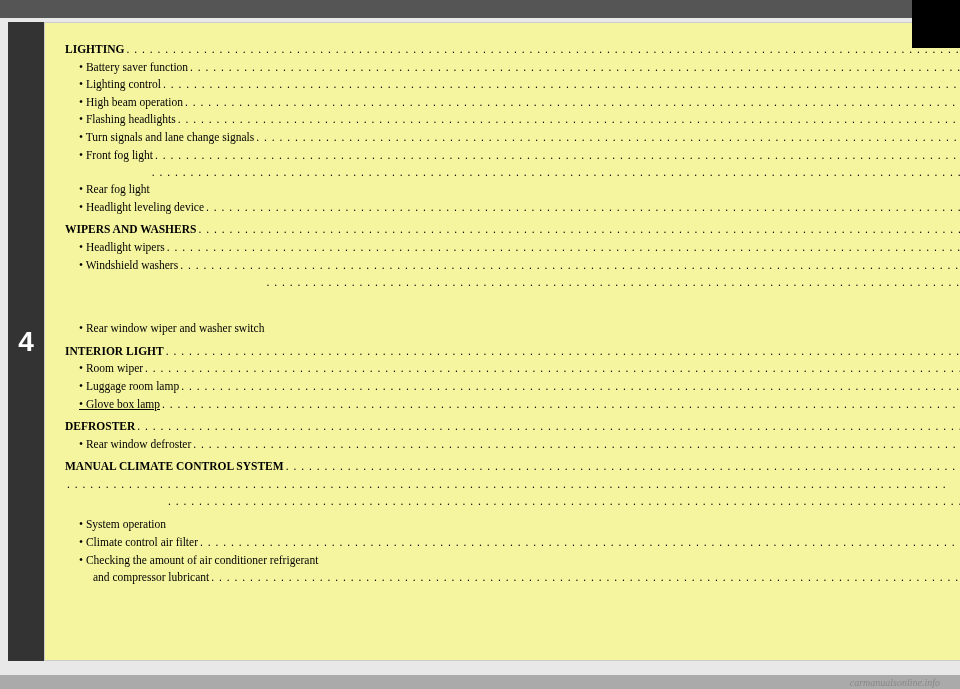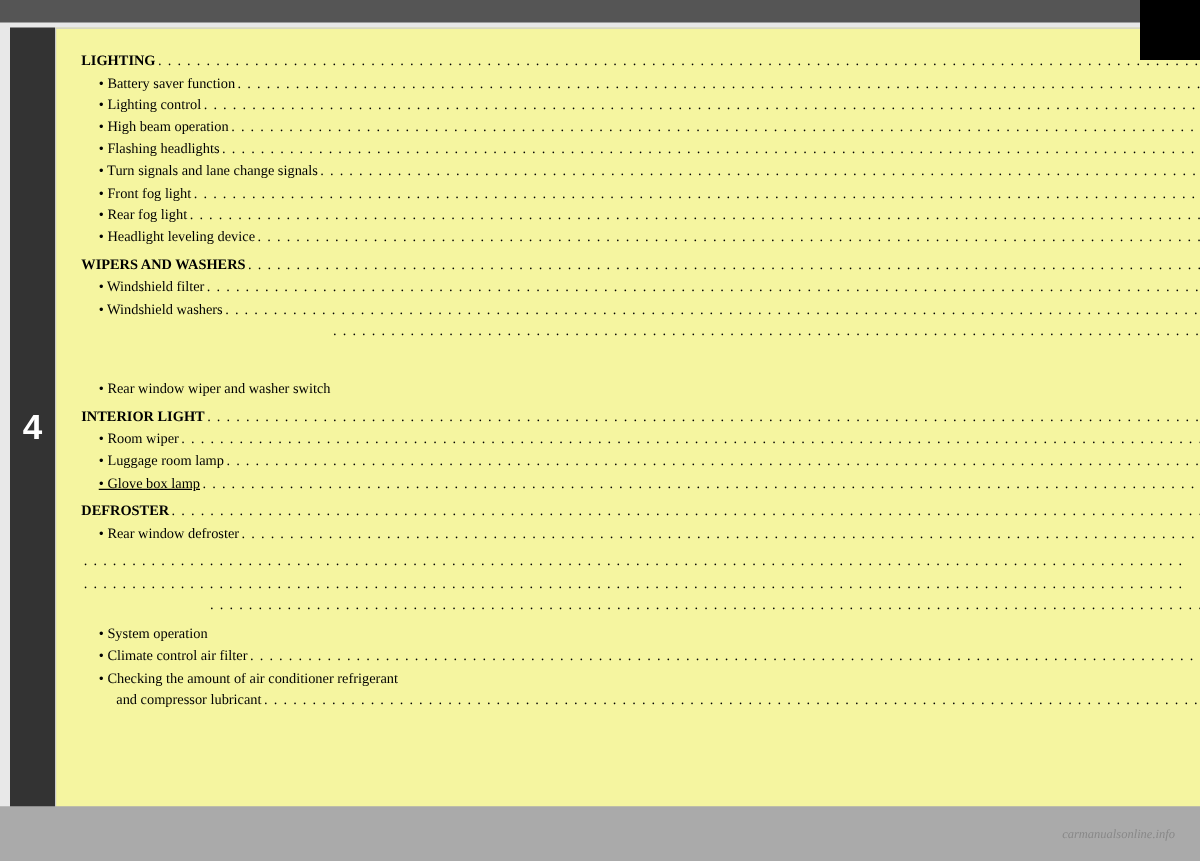--- a/index.html
+++ b/index.html
@@ -16,21 +16,21 @@
       background: #e8e8e8;
       position: relative;
     }
     .top-bar {
       width: 100%;
       height: 18px;
       background: #555;
     }
     .bottom-bar {
       width: 100%;
-      height: 44px;
+      height: 14px;
       background: #aaa;
       position: absolute;
       bottom: 0;
       display: flex;
       align-items: center;
       justify-content: flex-end;
       padding-right: 20px;
     }
     .bottom-bar-text {
       font-size: 11px;
@@ -120,33 +120,33 @@
           </p>
           <p style="display: flex; width: 100%; font-size: 11.5px; line-height: 1.53;">
             <span style="white-space: nowrap; padding-left: 14px;">• Turn signals and lane change signals</span>
             <span style="flex: 1 1 0%; overflow: hidden; white-space: nowrap; margin: 0px 2px; letter-spacing: 1px;"> . . . . . . . . . . . . . . . . . . . . . . . . . . . . . . . . . . . . . . . . . . . . . . . . . . . . . . . . . . . . . . . . . . . . . . . . . . . . . . . . . . . . . . . . . . . . . . . . . . . . . . . . . . . . . . . . . .</span>
           </p>
           <p style="display: flex; width: 100%; font-size: 11.5px; line-height: 1.53;">
             <span style="white-space: nowrap; padding-left: 14px;">• Front fog light</span>
             <span style="flex: 1 1 0%; overflow: hidden; white-space: nowrap; margin: 0px 2px; letter-spacing: 1px;"> . . . . . . . . . . . . . . . . . . . . . . . . . . . . . . . . . . . . . . . . . . . . . . . . . . . . . . . . . . . . . . . . . . . . . . . . . . . . . . . . . . . . . . . . . . . . . . . . . . . . . . . . . . . . . . . . . .</span>
           </p>
           <p style="display: flex; width: 100%; font-size: 11.5px; line-height: 1.53;">
-            <span style="white-space: nowrap; padding-left: 14px;">• Rear fog light</span>
+            <span style="white-space: nowrap; padding-left: 14px; margin-top: 17px;">• Rear fog light</span>
             <span style="flex: 1 1 0%; overflow: hidden; white-space: nowrap; margin: 0px 2px; letter-spacing: 1px;"> . . . . . . . . . . . . . . . . . . . . . . . . . . . . . . . . . . . . . . . . . . . . . . . . . . . . . . . . . . . . . . . . . . . . . . . . . . . . . . . . . . . . . . . . . . . . . . . . . . . . . . . . . . . . . . . . . .</span>
           </p>
           <p style="display: flex; width: 100%; font-size: 11.5px; line-height: 1.53;">
             <span style="white-space: nowrap; padding-left: 14px;">• Headlight leveling device</span>
             <span style="flex: 1 1 0%; overflow: hidden; white-space: nowrap; margin: 0px 2px; letter-spacing: 1px;"> . . . . . . . . . . . . . . . . . . . . . . . . . . . . . . . . . . . . . . . . . . . . . . . . . . . . . . . . . . . . . . . . . . . . . . . . . . . . . . . . . . . . . . . . . . . . . . . . . . . . . . . . . . . . . . . . . .</span>
           </p>
           <p style="display: flex; width: 100%; font-size: 11.5px; line-height: 1.53; margin-top: 5px;">
             <span style="white-space: nowrap; padding-left: 0px; font-weight: bold;">WIPERS AND WASHERS</span>
             <span style="flex: 1 1 0%; overflow: hidden; white-space: nowrap; margin: 0px 2px; letter-spacing: 1px;"> . . . . . . . . . . . . . . . . . . . . . . . . . . . . . . . . . . . . . . . . . . . . . . . . . . . . . . . . . . . . . . . . . . . . . . . . . . . . . . . . . . . . . . . . . . . . . . . . . . . . . . . . . . . . . . . . . .</span>
           </p>
           <p style="display: flex; width: 100%; font-size: 11.5px; line-height: 1.53;">
-            <span style="white-space: nowrap; padding-left: 14px;">• Windshield filter</span>
+            <span style="white-space: nowrap; padding-left: 14px;">• Headlight wipers</span>
             <span style="flex: 1 1 0%; overflow: hidden; white-space: nowrap; margin: 0px 2px; letter-spacing: 1px;"> . . . . . . . . . . . . . . . . . . . . . . . . . . . . . . . . . . . . . . . . . . . . . . . . . . . . . . . . . . . . . . . . . . . . . . . . . . . . . . . . . . . . . . . . . . . . . . . . . . . . . . . . . . . . . . . . . .</span>
           </p>
           <p style="display: flex; width: 100%; font-size: 11.5px; line-height: 1.53;">
             <span style="white-space: nowrap; padding-left: 14px;">• Windshield washers</span>
             <span style="flex: 1 1 0%; overflow: hidden; white-space: nowrap; margin: 0px 2px; letter-spacing: 1px;"> . . . . . . . . . . . . . . . . . . . . . . . . . . . . . . . . . . . . . . . . . . . . . . . . . . . . . . . . . . . . . . . . . . . . . . . . . . . . . . . . . . . . . . . . . . . . . . . . . . . . . . . . . . . . . . . . . .</span>
           </p>
           <p style="display: flex; width: 100%; font-size: 11.5px; line-height: 1.53;">
             <span style="white-space: nowrap; padding-left: 14px; margin-top: 46px;">• Rear window wiper and washer switch</span>
             <span style="flex: 1 1 0%; overflow: hidden; white-space: nowrap; margin: 0px 2px; letter-spacing: 1px;"> . . . . . . . . . . . . . . . . . . . . . . . . . . . . . . . . . . . . . . . . . . . . . . . . . . . . . . . . . . . . . . . . . . . . . . . . . . . . . . . . . . . . . . . . . . . . . . . . . . . . . . . . . . . . . . . . . .</span>
           </p>
@@ -168,20 +168,21 @@
           </p>
           <p style="display: flex; width: 100%; font-size: 11.5px; line-height: 1.53; margin-top: 5px;">
             <span style="white-space: nowrap; padding-left: 0px; font-weight: bold;">DEFROSTER</span>
             <span style="flex: 1 1 0%; overflow: hidden; white-space: nowrap; margin: 0px 2px; letter-spacing: 1px;"> . . . . . . . . . . . . . . . . . . . . . . . . . . . . . . . . . . . . . . . . . . . . . . . . . . . . . . . . . . . . . . . . . . . . . . . . . . . . . . . . . . . . . . . . . . . . . . . . . . . . . . . . . . . . . . . . . .</span>
           </p>
           <p style="display: flex; width: 100%; font-size: 11.5px; line-height: 1.53;">
             <span style="white-space: nowrap; padding-left: 14px;">• Rear window defroster</span>
             <span style="flex: 1 1 0%; overflow: hidden; white-space: nowrap; margin: 0px 2px; letter-spacing: 1px;"> . . . . . . . . . . . . . . . . . . . . . . . . . . . . . . . . . . . . . . . . . . . . . . . . . . . . . . . . . . . . . . . . . . . . . . . . . . . . . . . . . . . . . . . . . . . . . . . . . . . . . . . . . . . . . . . . . .</span>
           </p>
           <p style="display: flex; width: 100%; font-size: 11.5px; line-height: 1.53; margin-top: 5px;">
+            <span style="white-space: nowrap; padding-left: 0px; font-weight: bold;">MANUAL CLIMATE CONTROL SYSTEM</span>
             <span style="flex: 1 1 0%; overflow: hidden; white-space: nowrap; margin: 0px 2px; letter-spacing: 1px;"> . . . . . . . . . . . . . . . . . . . . . . . . . . . . . . . . . . . . . . . . . . . . . . . . . . . . . . . . . . . . . . . . . . . . . . . . . . . . . . . . . . . . . . . . . . . . . . . . . . . . . . . . . . . . . . . . . .</span>
           </p>
           <p style="display: flex; width: 100%; font-size: 11.5px; line-height: 1.53;">
             <span style="flex: 1 1 0%; overflow: hidden; white-space: nowrap; margin: 0px 2px; letter-spacing: 1px;"> . . . . . . . . . . . . . . . . . . . . . . . . . . . . . . . . . . . . . . . . . . . . . . . . . . . . . . . . . . . . . . . . . . . . . . . . . . . . . . . . . . . . . . . . . . . . . . . . . . . . . . . . . . . . . . . . . .</span>
           </p>
           <p style="display: flex; width: 100%; font-size: 11.5px; line-height: 1.53;">
             <span style="white-space: nowrap; padding-left: 14px; margin-top: 23px;">• System operation</span>
             <span style="flex: 1 1 0%; overflow: hidden; white-space: nowrap; margin: 0px 2px; letter-spacing: 1px;"> . . . . . . . . . . . . . . . . . . . . . . . . . . . . . . . . . . . . . . . . . . . . . . . . . . . . . . . . . . . . . . . . . . . . . . . . . . . . . . . . . . . . . . . . . . . . . . . . . . . . . . . . . . . . . . . . . .</span>
           </p>
           <p style="display: flex; width: 100%; font-size: 11.5px; line-height: 1.53;">

